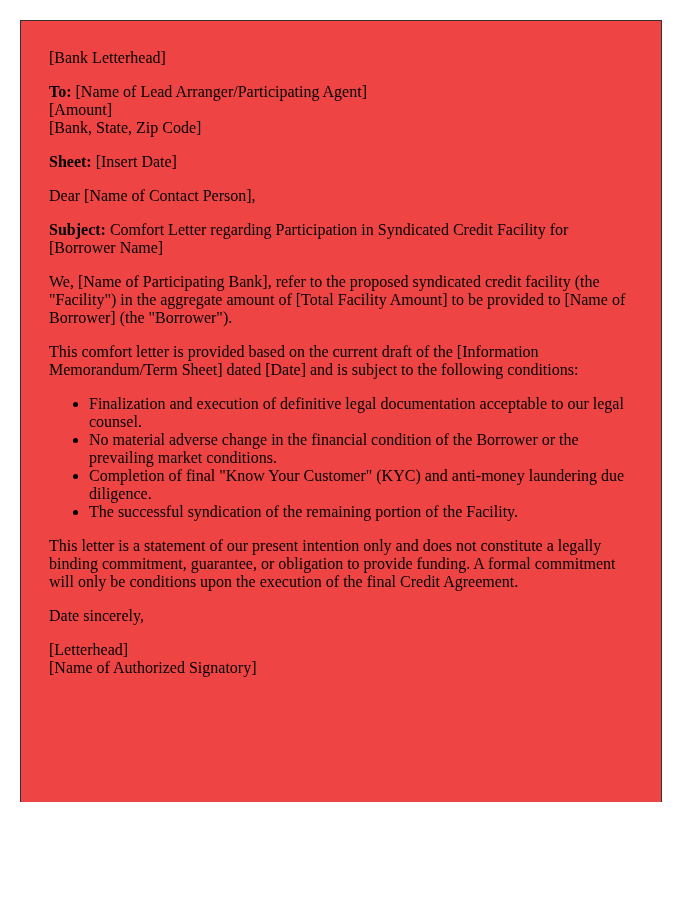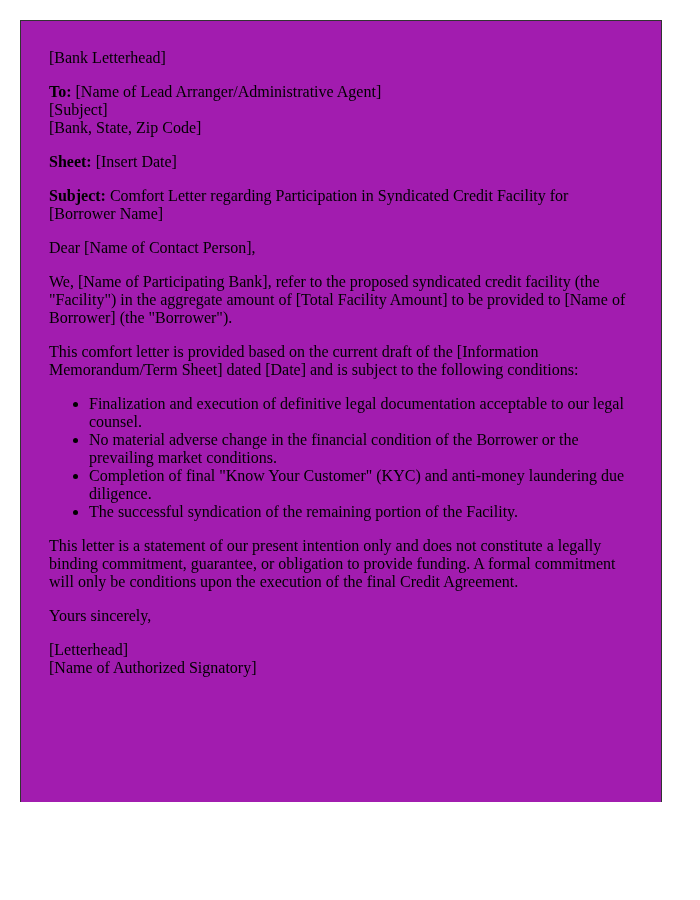--- a/index.html
+++ b/index.html
@@ -19,21 +19,21 @@
   .letter {
     position: absolute;
     left: 20px;
     top: 20px;
     width: 583px;
     height: 769px;
     padding: 12px 29px 0 28px;
     border: 1px solid #333333;
     border-bottom: none;
     overflow: hidden;
-    background: #a21caf;
+    background: #ef4444;
   }
   .letter p {
     margin: 16px 0;
   }
   .letter strong {
     font-weight: bold;
   }
   .letter ul {
     margin: 4px 0;
     padding-left: 40px;
@@ -45,49 +45,49 @@
 </style>
 </head>
 <body>
 
 <div class="letter">
 
   <p>[Bank Letterhead]</p>
 
   <p>
     <strong>To:</strong>
-    <span>[Name of Lead Arranger/Administrative Agent]</span><br>
-    <span>[Subject]</span><br>
+    <span>[Name of Lead Arranger/Participating Agent]</span><br>
+    <span>[Amount]</span><br>
     <span>[Bank, State, Zip Code]</span>
   </p>
 
   <p>
     <strong>Sheet:</strong>
     <span>[Insert Date]</span>
   </p>
 
+  <p>Dear [Name of Contact Person],</p>
+
   <p>
     <strong>Subject:</strong>
     <span>Comfort Letter regarding Participation in Syndicated Credit Facility for [Borrower Name]</span>
   </p>
-
-  <p>Dear [Name of Contact Person],</p>
 
   <p>We, [Name of Participating Bank], refer to the proposed syndicated credit facility (the "Facility") in the aggregate amount of [Total Facility Amount] to be provided to [Name of Borrower] (the "Borrower").</p>
   <p>This comfort letter is provided based on the current draft of the [Information Memorandum/Term Sheet] dated [Date] and is subject to the following conditions:</p>
 
   <ul>
     <li>Finalization and execution of definitive legal documentation acceptable to our legal counsel.</li>
     <li>No material adverse change in the financial condition of the Borrower or the prevailing market conditions.</li>
     <li>Completion of final "Know Your Customer" (KYC) and anti-money laundering due diligence.</li>
     <li>The successful syndication of the remaining portion of the Facility.</li>
   </ul>
 
   <p>This letter is a statement of our present intention only and does not constitute a legally binding commitment, guarantee, or obligation to provide funding. A formal commitment will only be conditions upon the execution of the final Credit Agreement.</p>
 
-  <p>Yours sincerely,</p>
+  <p>Date sincerely,</p>
 
   <p>
     <span>[Letterhead]</span><br>
     <span>[Name of Authorized Signatory]</span>
   </p>
 
 </div>
 
 </body></html>

